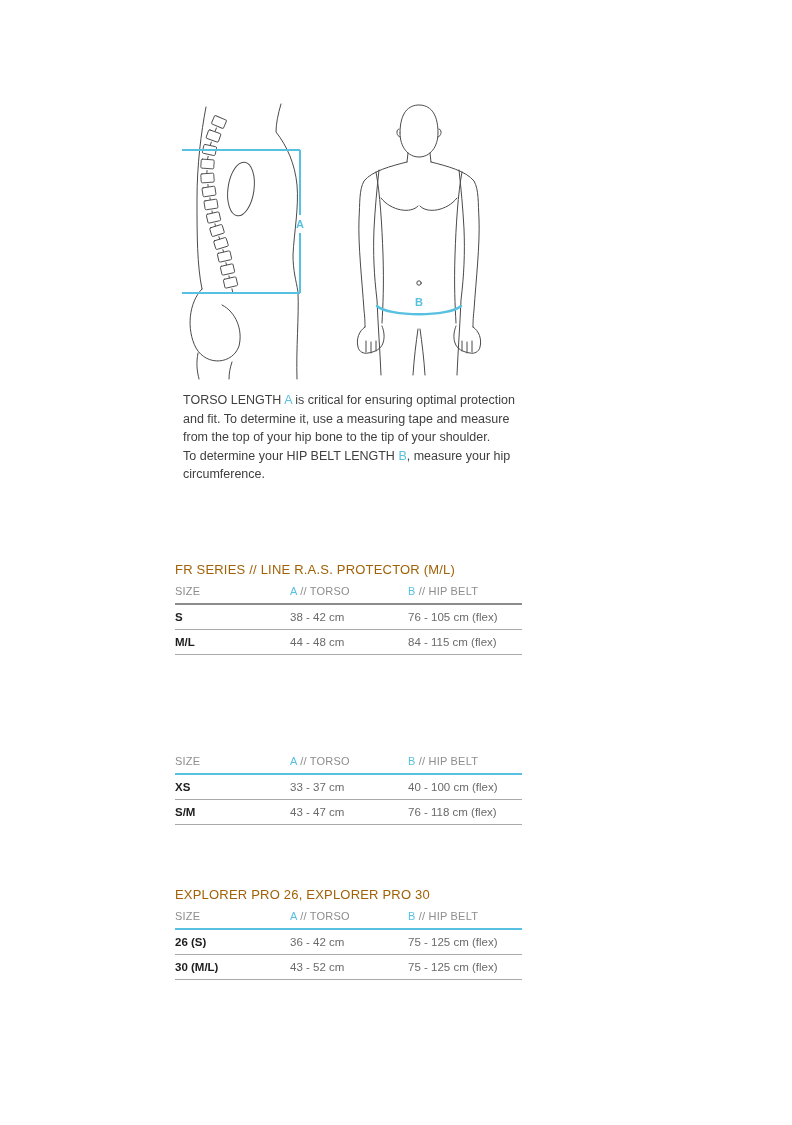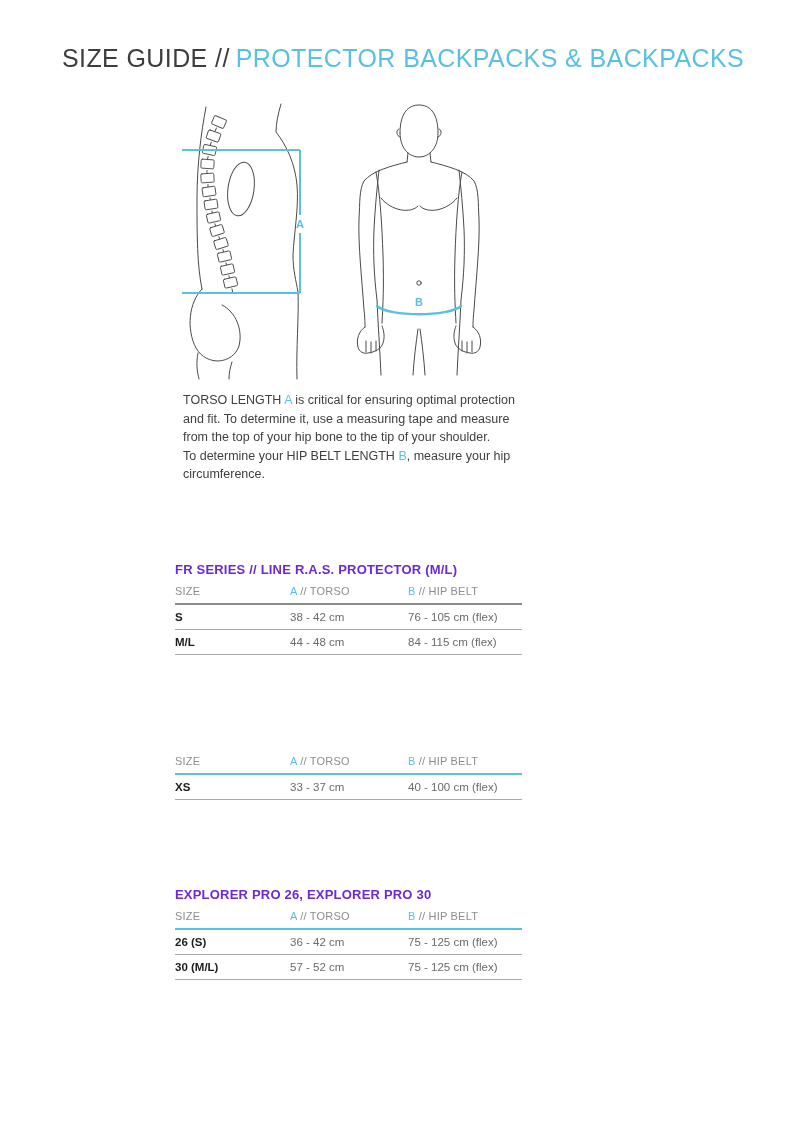--- a/index.html
+++ b/index.html
@@ -7,37 +7,36 @@
         font-family:"Liberation Sans", sans-serif;}
   .title{position:absolute;left:62px;top:44px;margin:0;font-size:25px;font-weight:400;
          letter-spacing:0.4px;color:#3d3d3d;white-space:nowrap;}
   .title .accent{color:#58c0e0;margin-left:6px;}
   .accent{color:#58c0e0;}
   .diagram{position:absolute;left:175px;top:103px;}
   .intro{position:absolute;left:175px;top:383px;width:368px;margin:8px;
          font-size:12.5px;line-height:18.6px;color:#3f3f3f;white-space:pre-line;}
   .size-table{position:absolute;left:175px;width:347px;}
   .size-table.t0{top:562px;} .size-table.t1{top:754px;} .size-table.t2{top:887px;}
-  .t-title{font-size:13px;font-weight:700;color:#6d28d9;letter-spacing:0.2px;
+  .t-title{font-size:13px;font-weight:400;color:#a16207;letter-spacing:0.2px;
            line-height:15px;margin:0 0 7px 0;white-space:nowrap;}
   .t-head{display:grid;grid-template-columns:115px 118px 114px;font-size:11px;
           color:#8d8d8d;line-height:15px;letter-spacing:0.2px;margin-bottom:4px;}
   .t-rule{height:2px;}
   .t-rule.gray{background:#8b8b8b;} .t-rule.cyan{background:#58c0e0;}
   .t-row{display:grid;grid-template-columns:115px 118px 114px;height:24px;
          align-items:center;border-bottom:1px solid #a9a9a9;font-size:11.5px;color:#6a6a6a;}
   .t-row .t-size{font-weight:700;color:#1d1d1d;}
   svg text.mlabel{font-family:"Liberation Sans",sans-serif;font-size:11px;font-weight:700;fill:#58c0e0;}
 </style>
 </head>
 <body>
 
 <div class="page">
 
-  <h1 class="title"><span>SIZE GUIDE //</span><span class="accent">PROTECTOR BACKPACKS &amp; BACKPACKS</span></h1>
 
   <svg class="diagram" width="350" height="280" viewBox="0 0 350 280" fill="none">
 
     <g stroke="#4a4a4a" stroke-width="1" fill="none" stroke-linecap="round">
 
       <path d="M 31,4 C 26,30 22,62 22,96 C 22,132 22,162 27,186"></path>
 
       <path d="M 27,186 C 14,199 11,226 21,245 C 32,264 58,261 64,243 C 68,227 61,209 47,202"></path>
 
       <path d="M 23,250 C 21,260 22,268 24,276"></path>
@@ -158,35 +157,40 @@
           <div class="t-col">SIZE</div>
           <div class="t-col"><span class="accent">A</span> <span>// TORSO</span><br><span></span></div>
           <div class="t-col"><span class="accent">B</span> <span>// HIP BELT</span><br><span></span></div>
         </div>
         <div class="t-rule cyan"></div>
         <div class="t-row">
           <div class="t-size">XS</div>
           <div class="t-val">33 - 37 cm</div>
           <div class="t-val">40 - 100 cm (flex)</div>
         </div>
+        <div class="t-row">
+          <div class="t-size">S/M</div>
+          <div class="t-val">43 - 47 cm</div>
+          <div class="t-val">76 - 118 cm (flex)</div>
+        </div>
       </div>
       <div class="size-table t2">
         <div class="t-title">EXPLORER PRO 26, EXPLORER PRO 30</div>
         <div class="t-head">
           <div class="t-col">SIZE</div>
           <div class="t-col"><span class="accent">A</span> <span>// TORSO</span><br><span></span></div>
           <div class="t-col"><span class="accent">B</span> <span>// HIP BELT</span><br><span></span></div>
         </div>
         <div class="t-rule cyan"></div>
         <div class="t-row">
           <div class="t-size">26 (S)</div>
           <div class="t-val">36 - 42 cm</div>
           <div class="t-val">75 - 125 cm (flex)</div>
         </div>
         <div class="t-row">
           <div class="t-size">30 (M/L)</div>
-          <div class="t-val">57 - 52 cm</div>
+          <div class="t-val">43 - 52 cm</div>
           <div class="t-val">75 - 125 cm (flex)</div>
         </div>
       </div>
     </div>
 
 </div>
 
 </body></html>

